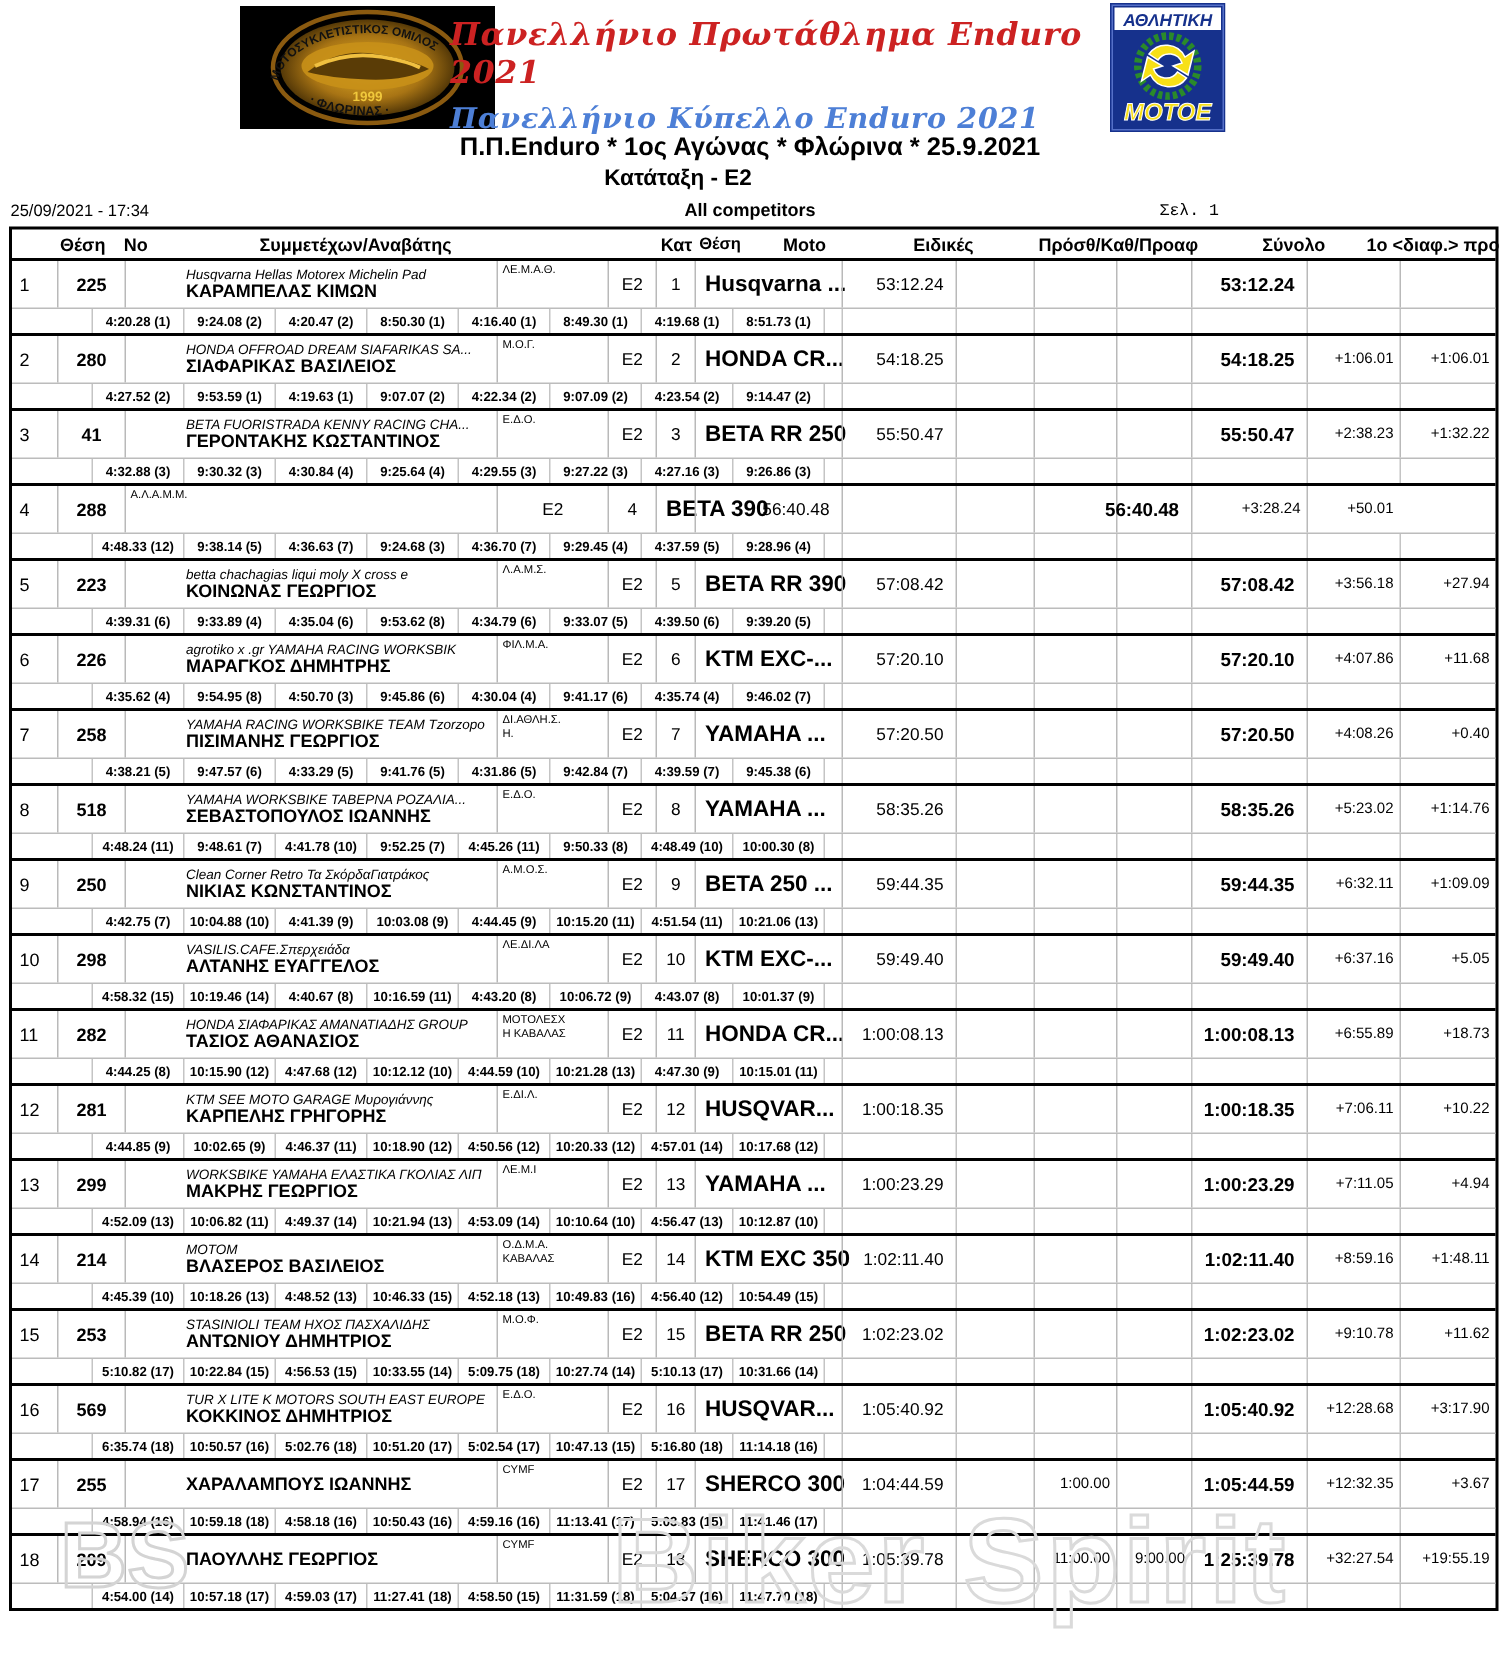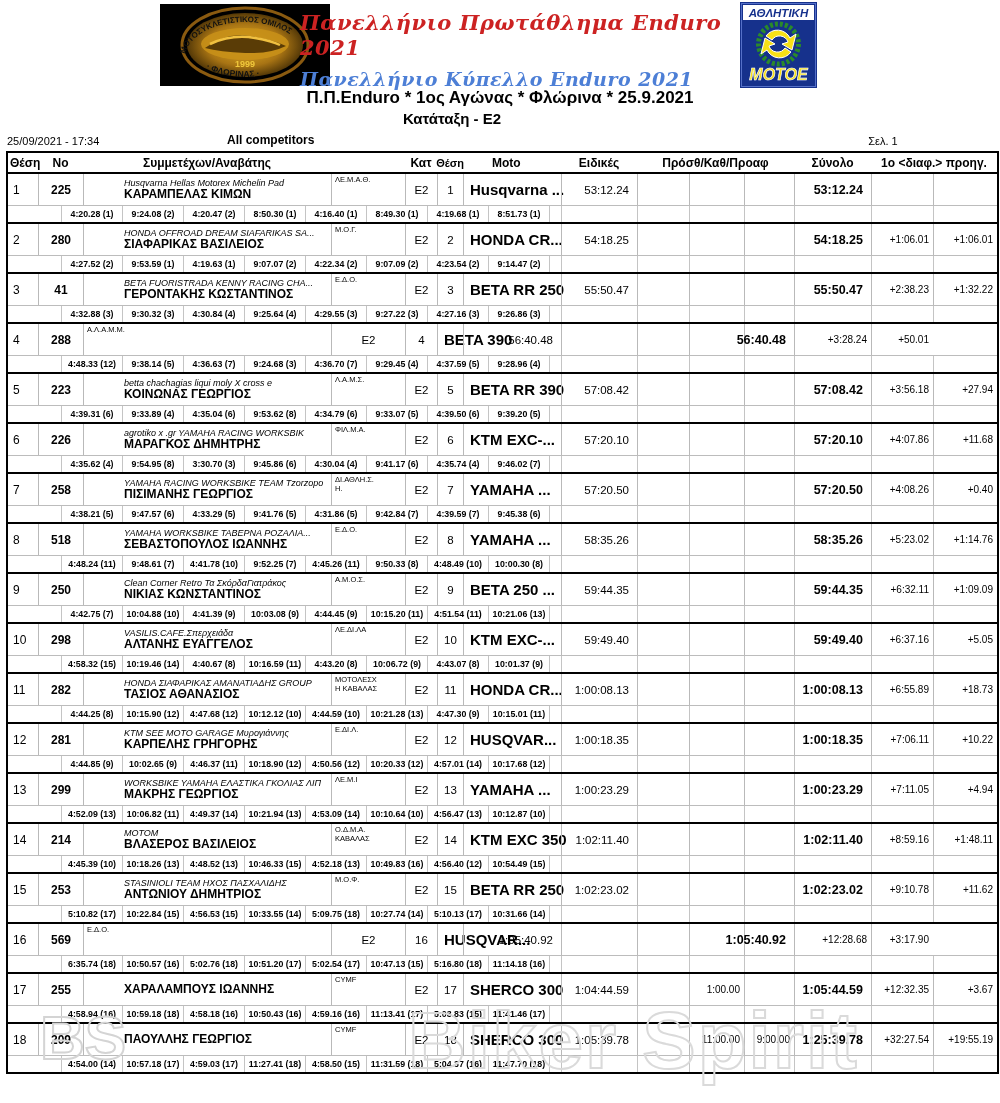--- a/index.html
+++ b/index.html
@@ -8,27 +8,27 @@
   
   .logo-left{position:absolute;left:160px;top:4px;width:170px;height:82px;}
   .logo-right{position:absolute;left:740px;top:2px;width:77px;height:86px;}
   .script-titles{position:absolute;left:300px;top:10px;width:440px;}
   .script-line1{font-family:"DejaVu Serif",serif;font-style:italic;font-weight:bold;font-size:21px;letter-spacing:.5px;}
   .script-line2{font-family:"DejaVu Serif",serif;font-style:italic;font-weight:bold;font-size:19px;margin-top:8px;letter-spacing:.5px;}
   .event-title{position:absolute;left:0;top:88px;width:1000px;text-align:center;font-weight:bold;font-size:17px;}
   .ranking-title{position:absolute;left:0;top:110px;width:904px;text-align:center;font-weight:bold;font-size:15px;}
   .info-line{position:absolute;left:7px;top:133px;width:986px;display:flex;align-items:flex-end;font-size:11px;}
   .info-date{width:220px;text-align:left;}
-  .info-comp{flex:1;font-weight:bold;font-size:12px;}
-  .info-page{width:220px;text-align:center;}
+  .info-comp{flex:1;text-align:center;font-weight:bold;font-size:12px;}
+  .info-page{width:220px;text-align:left;font-family:Liberation Mono, monospace;}
 
   
   .results-table{position:absolute;left:6px;top:151px;width:989px;border:2px solid #000;background:#fff;}
   .grid14{display:grid;grid-template-columns:30px 45px 248px 74px 32px 26px 98px 76px 52px 55px 50px 77px 62px 64px;}
-  .header-row{height:19px;align-items:center;font-weight:bold;font-size:12px;border-bottom:2px solid #000;}
+  .header-row{height:19px;align-items:center;font-weight:bold;font-size:12px;border-bottom:2px solid #000;padding-left:30px;}
   .header-row>div{height:100%;display:flex;align-items:center;}
   .h-pos{padding-left:2px;}
   .h-no{justify-content:center;}
   .h-comp{justify-content:center;}
   .h-kat{justify-content:center;}
   .h-mpos{justify-content:center;font-size:11px;}
   .h-moto{padding-left:4px;margin-left:25px;}
   .h-eid{justify-content:center;}
   .h-pen{grid-column:9 / span 3;justify-content:center;}
   .h-total{justify-content:center;}
@@ -341,21 +341,21 @@
           <div class="c-pen"></div>
           <div class="c-pen"></div>
           <div class="c-total">57:20.10</div>
           <div class="c-diff">+4:07.86</div>
           <div class="c-diff">+11.68</div>
         </div>
         <div class="times-row">
           <div></div>
           <div>4:35.62 (4)</div>
           <div>9:54.95 (8)</div>
-          <div>3:30.70 (3)</div>
+          <div>4:50.70 (3)</div>
           <div>9:45.86 (6)</div>
           <div>4:30.04 (4)</div>
           <div>9:41.17 (6)</div>
           <div>4:35.74 (4)</div>
           <div>9:46.02 (7)</div>
           <div></div>
           <div></div>
           <div></div>
           <div></div>
           <div></div>
@@ -724,20 +724,24 @@
           <div></div>
           <div></div>
           <div></div>
           <div></div>
         </div>
       </div>
       <div class="entry">
         <div class="grid14 main-row">
           <div class="c-pos">16</div>
           <div class="c-no">569</div>
+          <div class="c-comp">
+            <span class="team">TUR X LITE K MOTORS SOUTH EAST EUROPE</span>
+            <span class="rname">ΚΟΚΚΙΝΟΣ ΔΗΜΗΤΡΙΟΣ</span>
+          </div>
           <div class="c-club">Ε.Δ.Ο.</div>
           <div class="c-kat">E2</div>
           <div class="c-mpos">16</div>
           <div class="c-moto">HUSQVAR...</div>
           <div class="c-eid">1:05:40.92</div>
           <div class="c-pen"></div>
           <div class="c-pen"></div>
           <div class="c-pen"></div>
           <div class="c-total">1:05:40.92</div>
           <div class="c-diff">+12:28.68</div>

